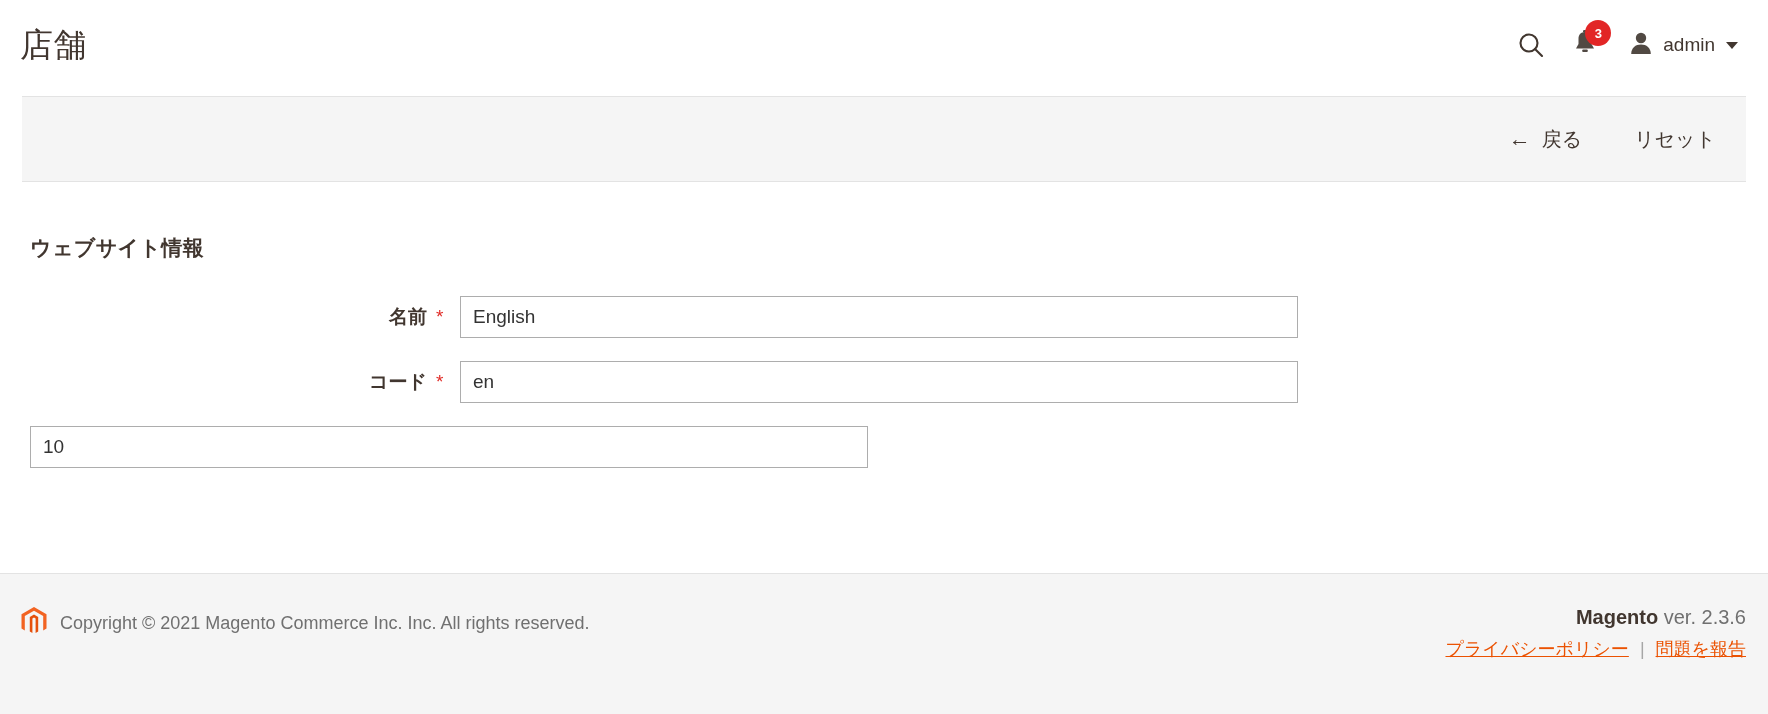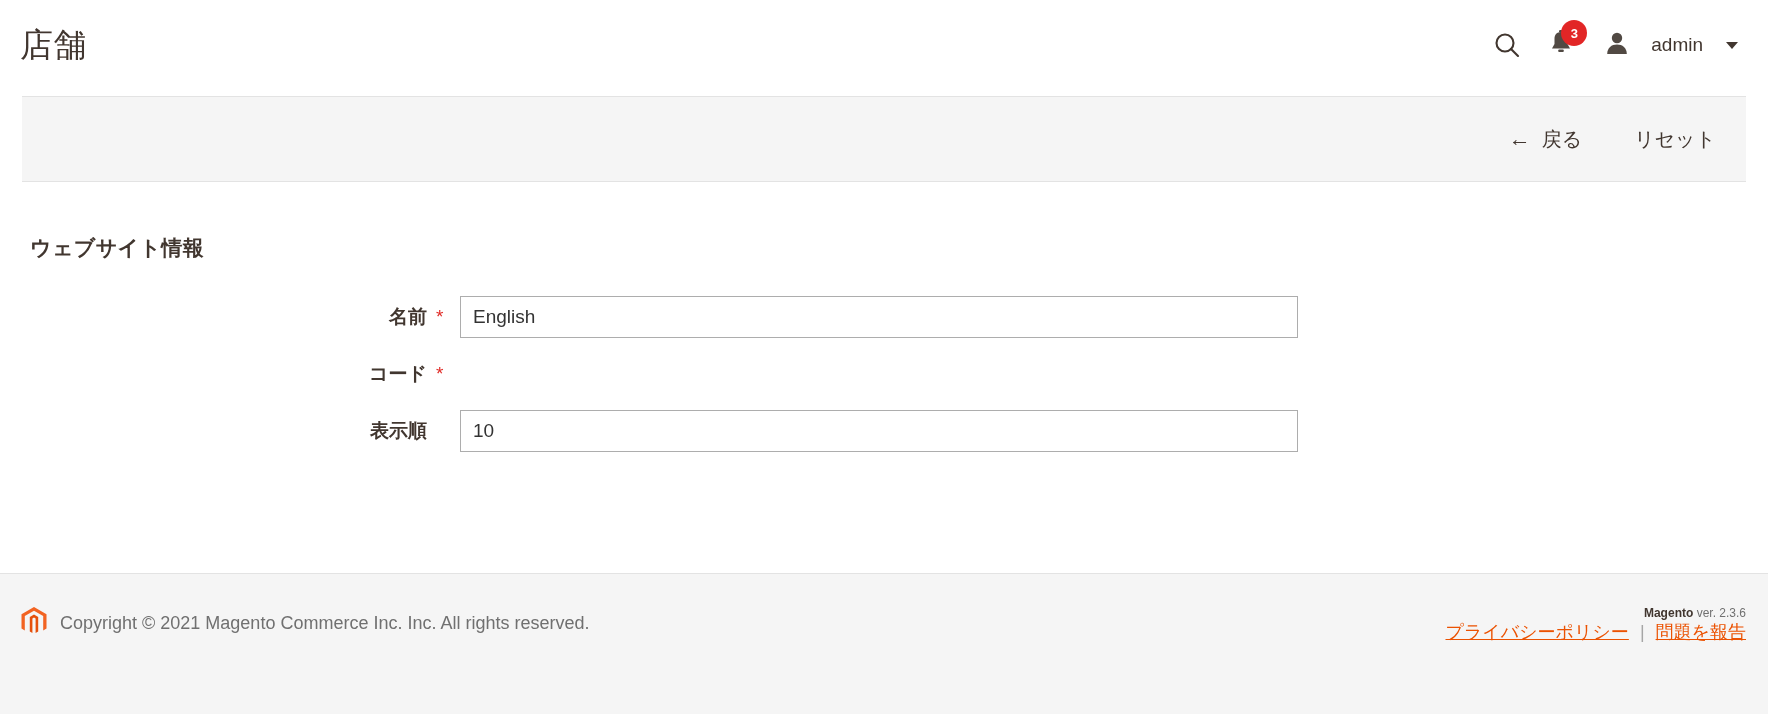--- a/index.html
+++ b/index.html
@@ -68,21 +68,21 @@
     display: flex;
     align-items: center;
     justify-content: center;
     box-sizing: border-box;
     padding: 0 6px;
     line-height: 1;
   }
   .admin-wrap {
     display: flex;
     align-items: center;
-    gap: 21px;
+    gap: 9px;
     cursor: pointer;
     margin-left: 4px;
   }
   .admin-name {
     font-size: 19px;
     color: #41362f;
   }
   .caret-down {
     width: 0; height: 0;
     border-left: 6px solid transparent;
@@ -225,22 +225,23 @@
   }
   .magento-logo { display: block; }
   .copyright-text {
     font-size: 18px;
     color: #707070;
   }
   .footer-right {
     text-align: right;
   }
   .version-line {
-    font-size: 12px;
+    font-size: 20px;
     color: #707070;
+    margin-bottom: 8px;
   }
   .version-line b { color: #41362f; font-weight: 700; }
   .footer-links {
     font-size: 18px;
     color: #707070;
   }
   .footer-links a {
     color: #eb5202;
     text-decoration: underline;
     cursor: pointer;
@@ -312,27 +313,24 @@
         <span class="req-star">*</span>
       </div>
       <input class="field-input" type="text" value="English" style="">
     </div>
 
     <div class="field-row">
       <div class="field-label-col">
         <span class="field-label">コード</span>
         <span class="req-star">*</span>
       </div>
+      <input class="field-input" type="text" value="en" style="">
     </div>
 
     <div class="field-row">
-      <div class="field-label-col">
-        <span class="field-label">表示順</span>
-        <span class="req-star hidden"></span>
-      </div>
       <input class="field-input" type="text" value="10" style="">
     </div>
 
   </div>
 
   <div class="content-bottom-spacer"></div>
 </main>
 
 <footer class="page-footer">
 

